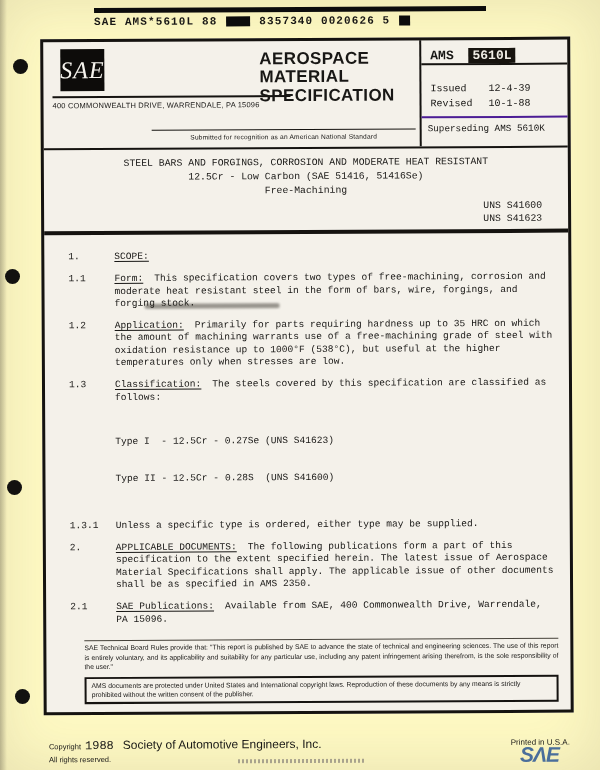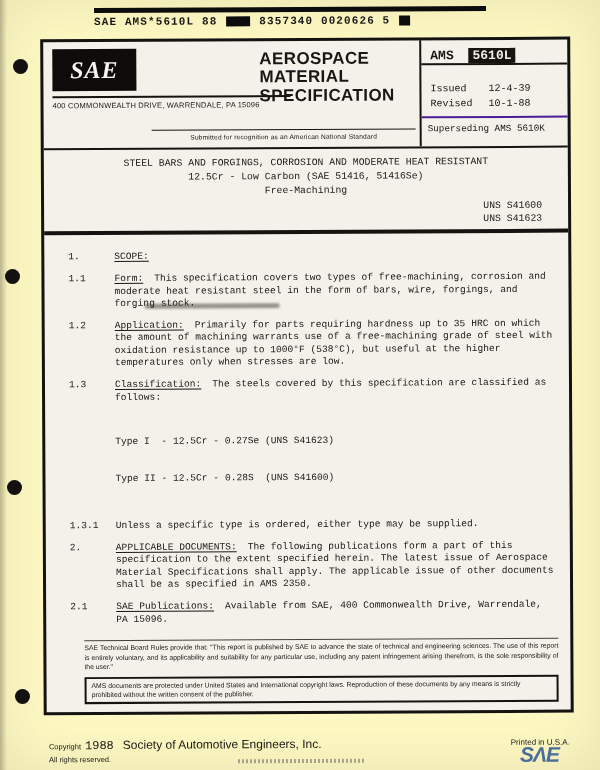--- a/index.html
+++ b/index.html
@@ -23,23 +23,23 @@
   .blk.sm{width:11px;}
 
   
   .frame{position:absolute;left:42px;top:38px;width:530px;height:676px;
         border:3px solid #151310;background:#f4f1ea;}
 
   
   .hdr{position:relative;height:108px;border-bottom:2px solid #151310;}
   .hdr-left{position:absolute;left:9px;top:7px;width:238px;}
   .logo-row{display:flex;gap:7px;}
-  .sae-logo{width:84px;height:42px;background:#0d0c0a;color:#f6f4ee;display:flex;align-items:center;
-        justify-content:center;font-family:"Liberation Serif",serif;font-style:italic;font-weight:bold;
-        font-size:24px;letter-spacing:1px;}
+  .sae-logo{width:44px;height:42px;background:#0d0c0a;color:#f6f4ee;display:flex;align-items:center;
+        justify-content:center;font-family:"Liberation Serif",serif;font-style:italic;font-weight:normal;
+        font-size:24px;letter-spacing:1px;margin-left:8px;}
   .society{font-style:italic;font-weight:bold;font-size:9.6px;line-height:1.18;padding-top:4px;}
   .address{margin-top:5px;border-top:2px solid #151310;padding-top:3px;font-size:7.5px;
         letter-spacing:.2px;white-space:nowrap;}
   .hdr-center{position:absolute;left:216px;top:9px;font-weight:bold;font-size:17px;line-height:1.08;
         letter-spacing:.4px;}
   .submitted{position:absolute;left:108px;top:88px;width:264px;border-top:1.5px solid #151310;
         padding-top:3px;font-size:6.6px;text-align:center;letter-spacing:.2px;}
   .hdr-right{position:absolute;top:0;right:0;width:148px;height:100%;border-left:2px solid #151310;
         font-family:"Liberation Mono","DejaVu Sans Mono",monospace;display:flex;flex-direction:column;}
   .num-row{padding:8px 9px 0;font-size:13px;font-weight:bold;height:32px;border-bottom:2px solid #151310;}

